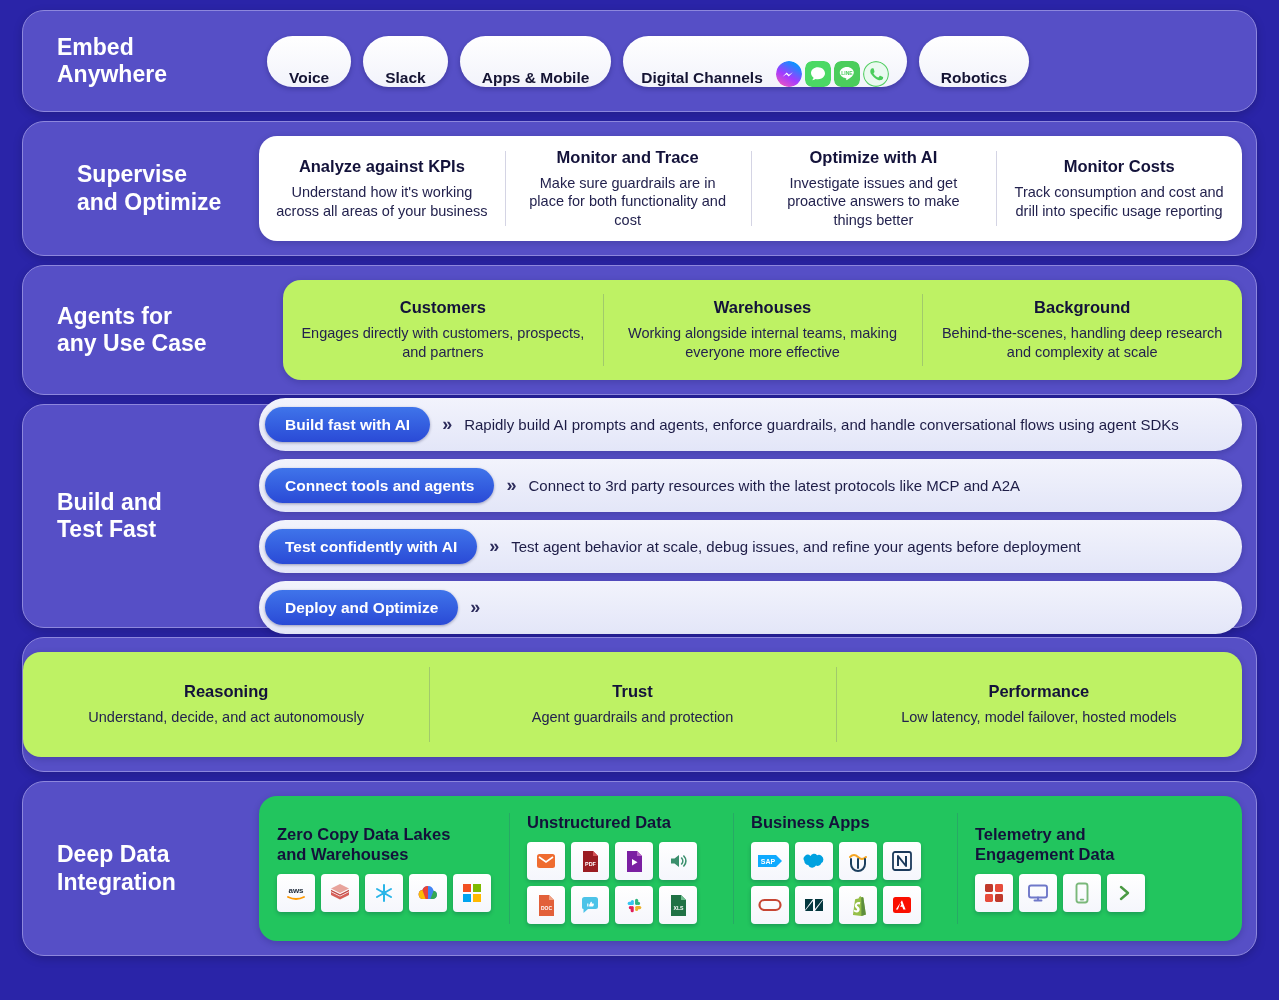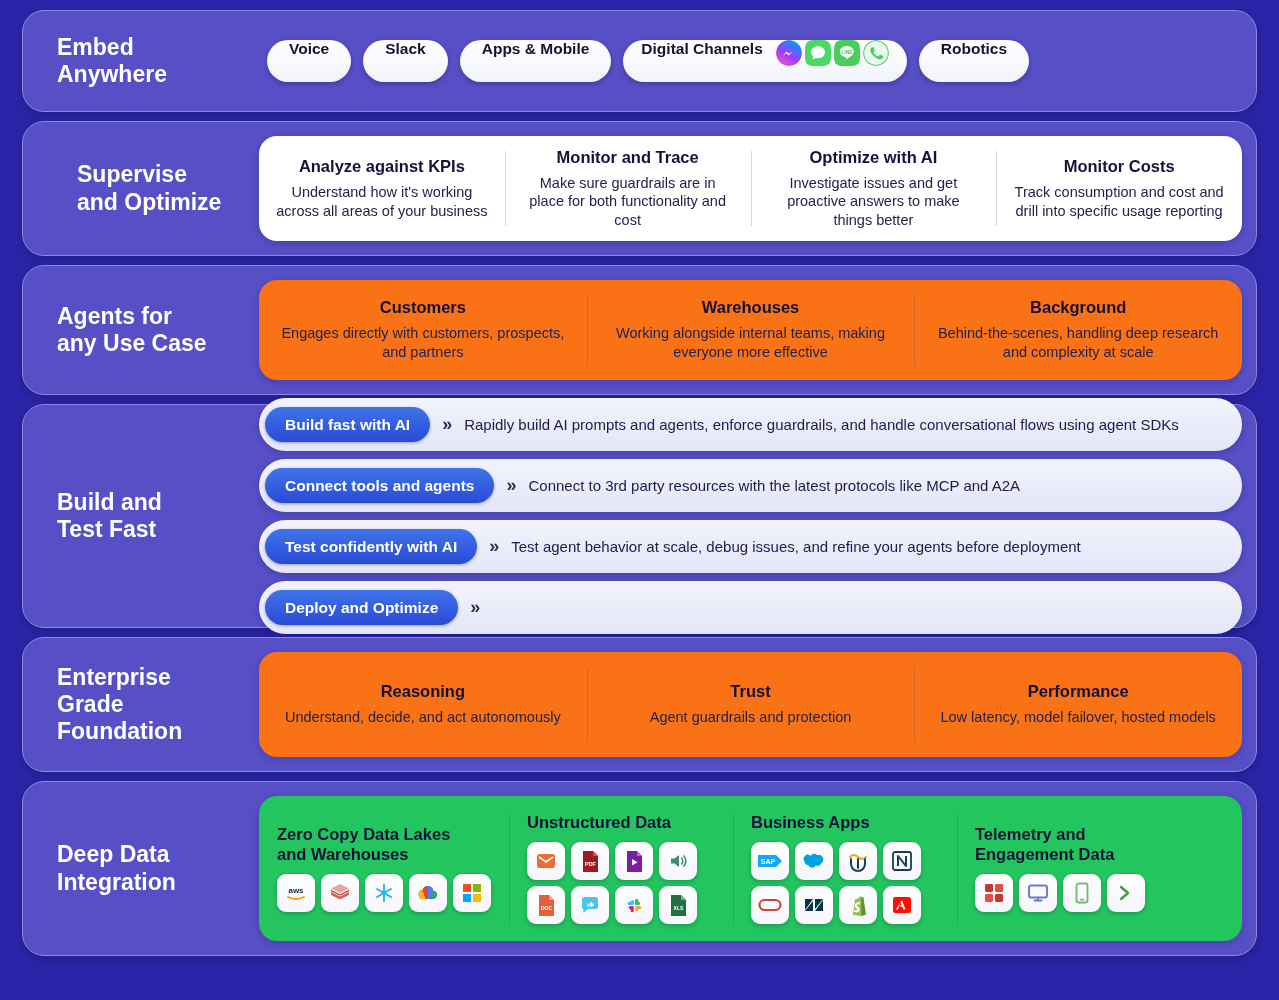--- a/index.html
+++ b/index.html
@@ -32,22 +32,22 @@
     flex:0 0 auto;
     box-sizing:border-box;
   }
   
   .row1{height:102px;padding:0 18px 0 0;gap:8px;}
   .row1 .row-label{width:236px;padding-left:34px;font-size:23px;}
   .pills{display:flex;align-items:center;gap:12px;flex:1;}
   .pill{
     background:linear-gradient(180deg,#ffffff 0%,#f2f3fb 100%);
     border-radius:999px;
-    height:42px;
-    display:flex;align-items:flex-start;justify-content:center;
+    height:51px;
+    display:flex;align-items:flex-end;justify-content:center;
     gap:7px;
     padding:0 22px;
     color:#141333;
     font-size:15.5px;font-weight:700;
     box-shadow:0 2px 5px rgba(10,8,60,.28);
     white-space:nowrap;
   }
   .pill.wide{padding:0 18px;}
   .chan-icons{display:flex;align-items:center;gap:3px;margin-left:6px;}
   .ci{width:26px;height:26px;border-radius:50%;display:block;}
@@ -56,21 +56,21 @@
   .card{
     background:#ffffff;
     border-radius:18px;
     flex:1;
     display:flex;align-items:stretch;
     box-sizing:border-box;
     box-shadow:0 2px 7px rgba(10,8,60,.20);
     height:calc(100% - 28px);
     margin:14px 14px 14px 0;
   }
-  .card.blue{background:#f97316;}
+  .card.blue{background:#bef264;}
   .card.blue2{background:#22c55e;}
   .cell{
     flex:1;
     display:flex;flex-direction:column;align-items:center;justify-content:center;
     text-align:center;
     padding:6px 16px;
     box-sizing:border-box;
     position:relative;
   }
   .cell + .cell::before{
@@ -80,21 +80,21 @@
   .cell h4{
     margin:0 0 7px 0;
     font-size:16.5px;font-weight:700;color:#13123a;
   }
   .cell p{margin:0;font-size:14.5px;color:#23224e;line-height:1.28;}
   
   .row2{height:135px;}
   .row2 .row-label{width:236px;padding-left:54px;font-size:23px;}
   
   .row3{height:130px;}
-  .row3 .row-label{width:236px;padding-left:34px;font-size:23px;}
+  .row3 .row-label{width:260px;padding-left:34px;font-size:23px;}
   
   .row4{height:224px;}
   .row4 .row-label{width:236px;padding-left:34px;font-size:23px;}
   .steps{
     flex:1;display:flex;flex-direction:column;justify-content:center;
     gap:8px;margin:12px 14px 12px 0;
   }
   .step{
     background:linear-gradient(180deg,#f2f3fc 0%,#e3e6f8 100%);
     border-radius:999px;
@@ -135,21 +135,21 @@
     background:rgba(60,60,130,.20);
   }
   .dd-cell h4{
     margin:0 0 10px 0;font-size:16.5px;font-weight:700;color:#13123a;
     line-height:1.2;text-align:left;
   }
   .icon-grid{display:flex;flex-wrap:wrap;gap:6px;max-width:230px;}
   .icon-grid.g5{max-width:230px;}
   .icon-grid.g4{max-width:188px;}
   .ibox{
-    width:38px;height:38px;border-radius:9px;
+    width:38px;height:38px;border-radius:4px;
     background:linear-gradient(180deg,#ffffff 0%,#f5f6fc 100%);
     display:flex;align-items:center;justify-content:center;
     box-shadow:0 2px 4px rgba(10,8,60,.22);
     box-sizing:border-box;
   }
   .ibox svg{display:block;}
 </style>
 </head>
 <body>
 
@@ -279,25 +279,20 @@
         <span class="step-desc">Test agent behavior at scale, debug issues, and refine your agents before deployment</span>
       </div>
       <div class="step">
         <span class="step-pill">Deploy and Optimize</span>
         <span class="chev">»</span>
       </div>
     </div>
   </div>
 
   <div class="row row5">
-    <div class="row-label">
-      <span>Enterprise</span><br>
-      <span>Grade</span><br>
-      <span>Foundation</span>
-    </div>
     <div class="card blue">
       <div class="cell">
         <h4>Reasoning</h4>
         <p>Understand, decide, and act autonomously</p>
       </div>
       <div class="cell">
         <h4>Trust</h4>
         <p>Agent guardrails and protection</p>
       </div>
       <div class="cell">

